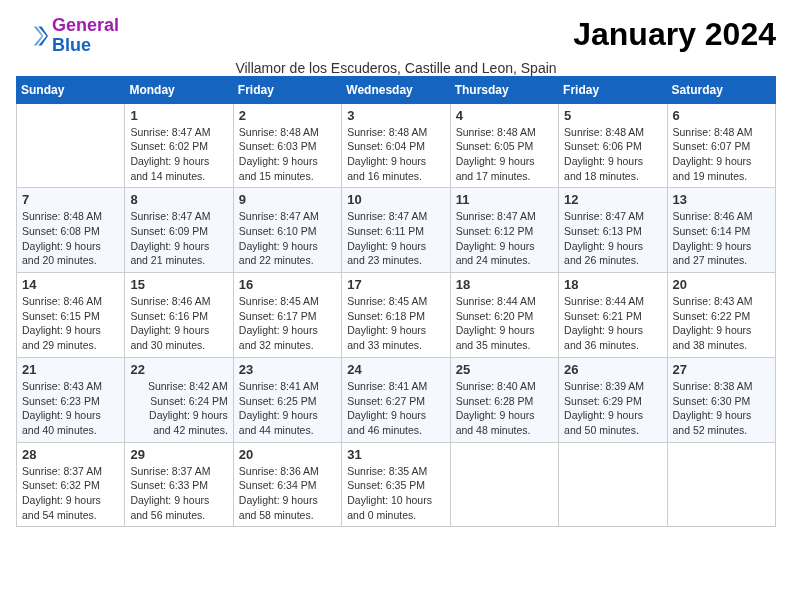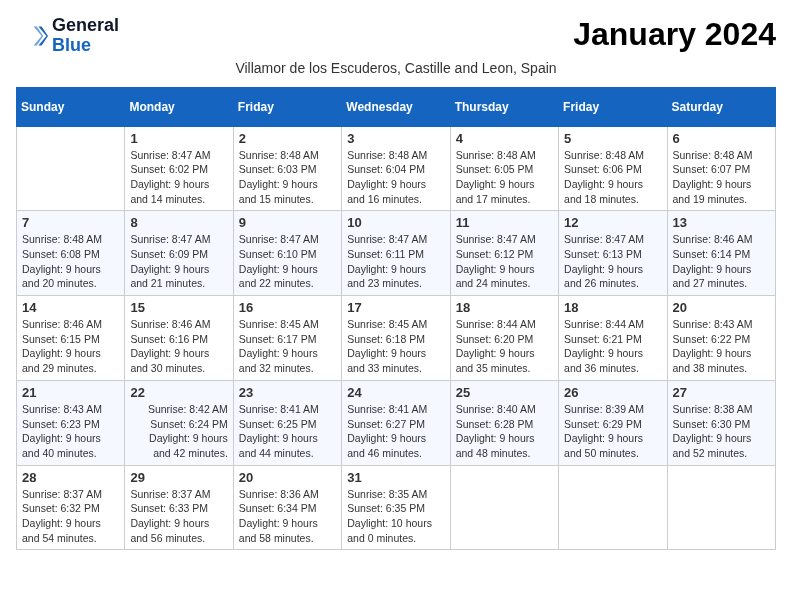--- a/index.html
+++ b/index.html
@@ -19,49 +19,49 @@
     .logo {
       display: flex;
       align-items: center;
       gap: 4px;
     }
     .logo-text {
       font-size: 18px;
       font-weight: bold;
       line-height: 1.1;
     }
-    .logo-general { color: #0f172a; }
+    .logo-general { color: #a21caf; }
     .logo-blue { color: #1565c0; }
     .logo-icon {
       width: 32px;
       height: 32px;
     }
     .title-block {
       text-align: right;
     }
     .month-title {
       font-size: 32px;
       font-weight: bold;
       color: #000000;
     }
     .location-title {
       font-size: 14px;
       color: #333;
       text-align: center;
-      margin-bottom: 11px;
+      margin-bottom: 0;
     }
     table {
       width: 100%;
       border-collapse: collapse;
       font-size: 11px;
     }
     th {
       background-color: #1565c0;
       color: #fff;
-      padding: 12px 4px;
+      padding: 6px 4px;
       text-align: left;
       font-size: 12px;
       font-weight: bold;
       border: 1px solid #1565c0;
     }
     td {
       border: 1px solid #ccc;
       vertical-align: top;
       padding: 4px 5px;
       height: 80px;

